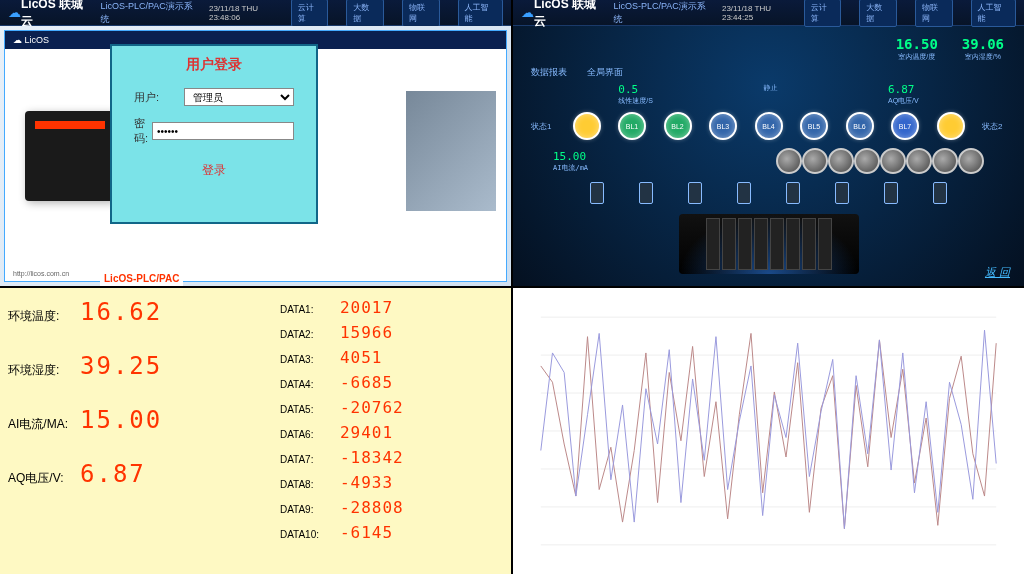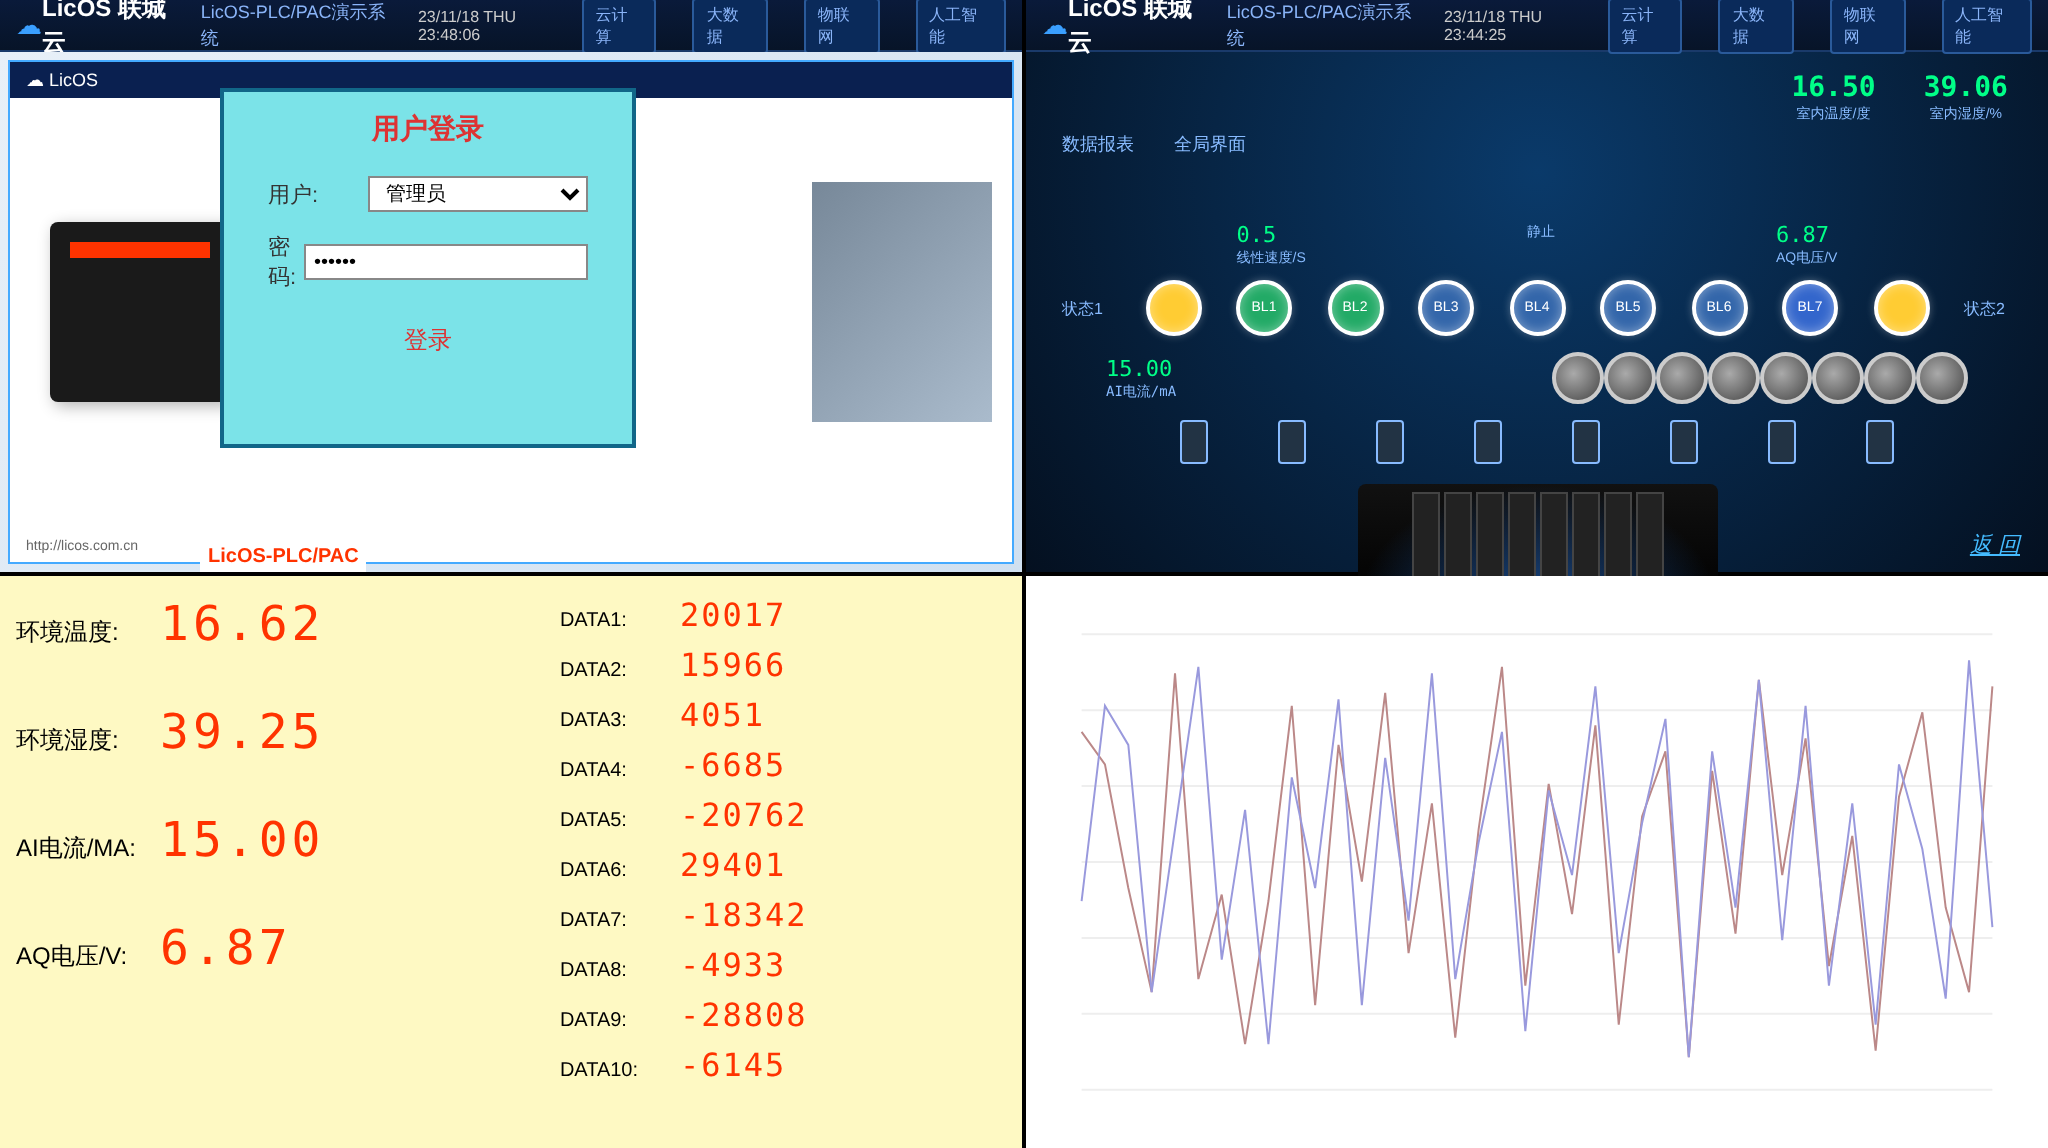--- a/index.html
+++ b/index.html
@@ -35,21 +35,21 @@
 .login-btn { text-align: center; color: #d33; font-size: 12px; margin-top: 16px; cursor: pointer; }
 
 
 .pane-tr { background: radial-gradient(circle at 50% 30%, #0a3a6a, #041020); position: relative; }
 .pane-tr .header { position: absolute; top: 0; left: 0; right: 0; }
 .dash { position: absolute; top: 30px; left: 0; right: 0; bottom: 0; padding: 4px 10px; }
 .top-readings { display: flex; justify-content: flex-end; gap: 24px; padding: 2px 10px; }
 .reading { color: #0f8; font-size: 14px; font-family: monospace; font-weight: bold; }
 .tabs { display: flex; gap: 20px; font-size: 9px; color: #8bf; padding: 2px 8px; }
 .tab { cursor: pointer; }
-.midvals { display: flex; justify-content: space-around; padding: 2px 40px; margin-top: 28px; }
+.midvals { display: flex; justify-content: space-around; padding: 2px 40px; }
 .midval { color: #0f8; font-size: 11px; font-family: monospace; }
 .midval-lbl { font-size: 7px; color: #8bf; text-align: center; }
 .bulbs { display: flex; justify-content: space-between; padding: 4px 8px; align-items: center; }
 .bulb { width: 28px; height: 28px; border-radius: 50%; border: 2px solid #fff; box-shadow: inset 0 0 6px rgba(255,255,255,.4), 0 0 4px rgba(255,255,255,.3); position: relative; }
 .bulb span { position: absolute; top: 50%; left: 50%; transform: translate(-50%, -50%); font-size: 7px; color: #fff; }
 .side-lbl { font-size: 8px; color: #8bf; width: 24px; }
 .knobs { display: flex; justify-content: space-between; padding: 4px 30px; align-items: center; }
 .knob { width: 26px; height: 26px; border-radius: 50%; background: radial-gradient(circle at 40% 40%, #aaa, #444); border: 2px solid #ccc; }
 .green-ind { color: #0f8; font-size: 11px; font-family: monospace; margin-right: auto; }
 .switches { display: flex; justify-content: space-around; padding: 4px 50px; }

